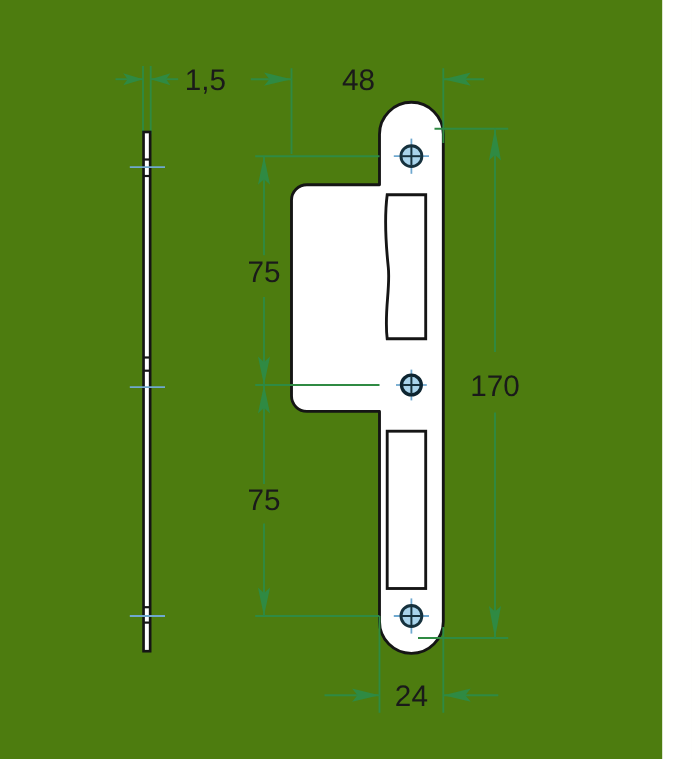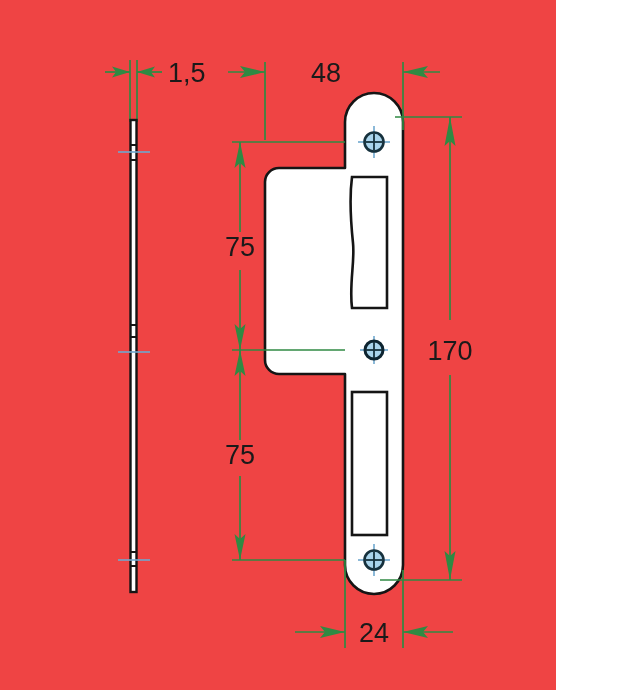--- a/index.html
+++ b/index.html
@@ -5,23 +5,23 @@
   html, body {
     margin: 0;
     padding: 0;
     background: #ffffff;
   }
   body {
     font-family: "Liberation Sans", sans-serif;
   }
   #drawing-root {
     position: relative;
-    width: 556px;
+    width: 602px;
     height: 690px;
-    background: #ef4444;
+    background: #4d7c0f;
     overflow: hidden;
   }
   svg#cad {
     display: block;
     width: 629px;
     height: 690px;
   }
   .dim-text {
     font-family: "Liberation Sans", sans-serif;
     font-size: 27px;

